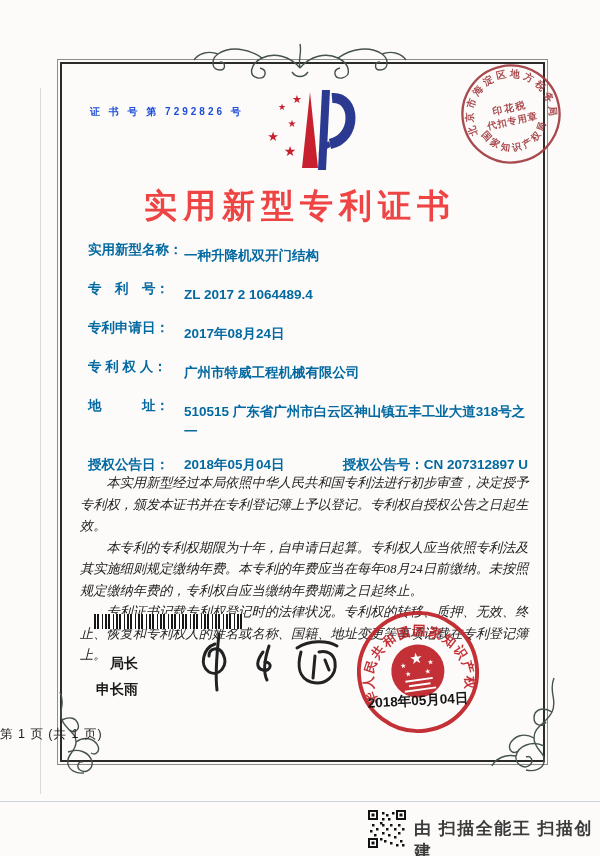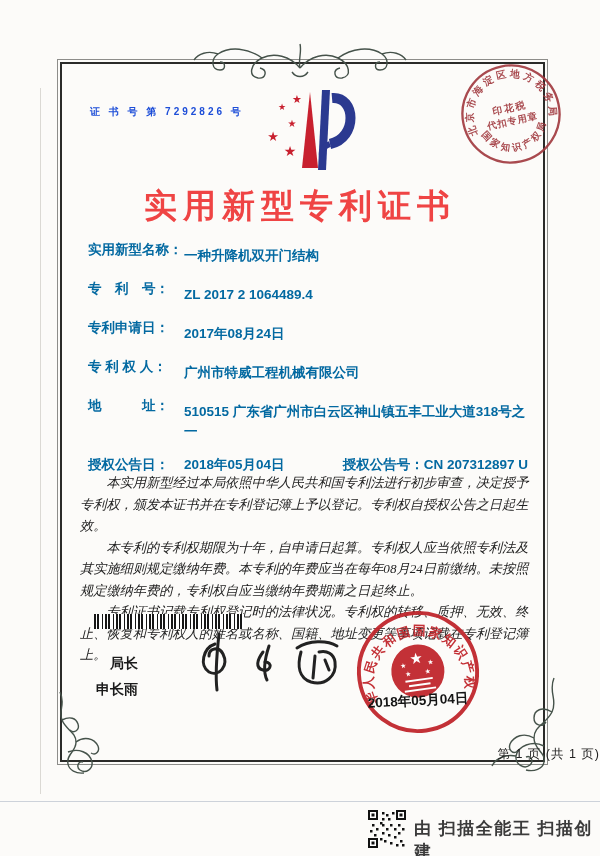--- a/index.html
+++ b/index.html
@@ -28,21 +28,21 @@
     background:repeating-linear-gradient(90deg,#161616 0 2px,#fff 2px 3px,#161616 3px 5px,#fff 5px 8px,#161616 8px 9px,#fff 9px 11px);}
   .signer{left:96px;top:650px;font-size:14px;font-weight:600;line-height:26px;color:#1b1b1b;z-index:2;text-align:right;}
   .signature{left:185px;top:628px;z-index:2;}
   .seal-official{left:354px;top:608px;z-index:3;transform:rotate(-8deg);opacity:.95;}
   .seal-date{left:350px;top:692px;width:136px;text-align:center;font-size:13.5px;font-weight:700;color:#141414;z-index:4;transform:rotate(-3deg);}
   .seal-tax{left:455px;top:58px;z-index:3;transform:rotate(-12deg);opacity:.92;}
   .logo{left:252px;top:86px;z-index:2;}
   .orn-top{left:188px;top:38px;z-index:2;}
   .orn-bl{left:46px;top:690px;z-index:2;}
   .orn-br{left:488px;top:676px;z-index:2;}
-  .page-footer{left:0;right:0;top:726px;text-align:right;font-size:12.5px;letter-spacing:1px;color:#222;z-index:2;margin-top:20px;}
+  .page-footer{left:0;right:0;top:726px;text-align:left;font-size:12.5px;letter-spacing:1px;color:#222;z-index:2;}
   
   .qr{left:368px;top:810px;z-index:2;}
   .scan-text{left:414px;top:817px;font-size:17px;font-weight:600;letter-spacing:1.5px;color:#3b3b3b;z-index:2;}
 </style>
 </head>
 <body>
 
 <div class="page">
 
   <div class="abs edge-left"></div>

